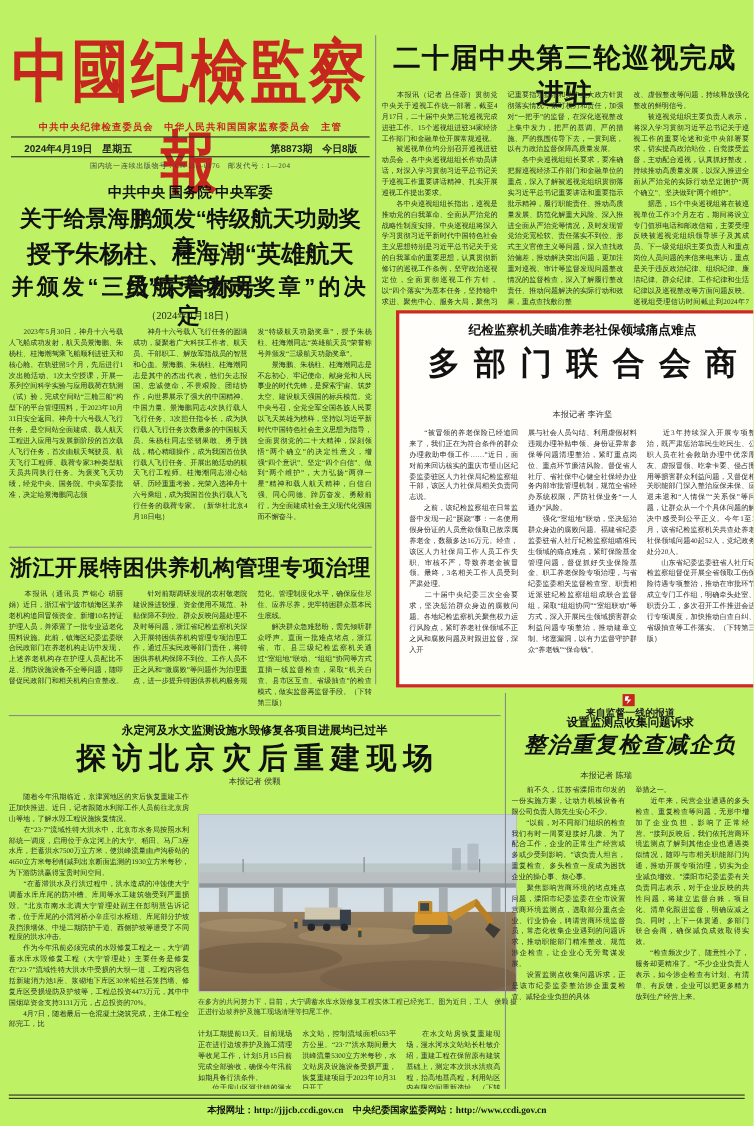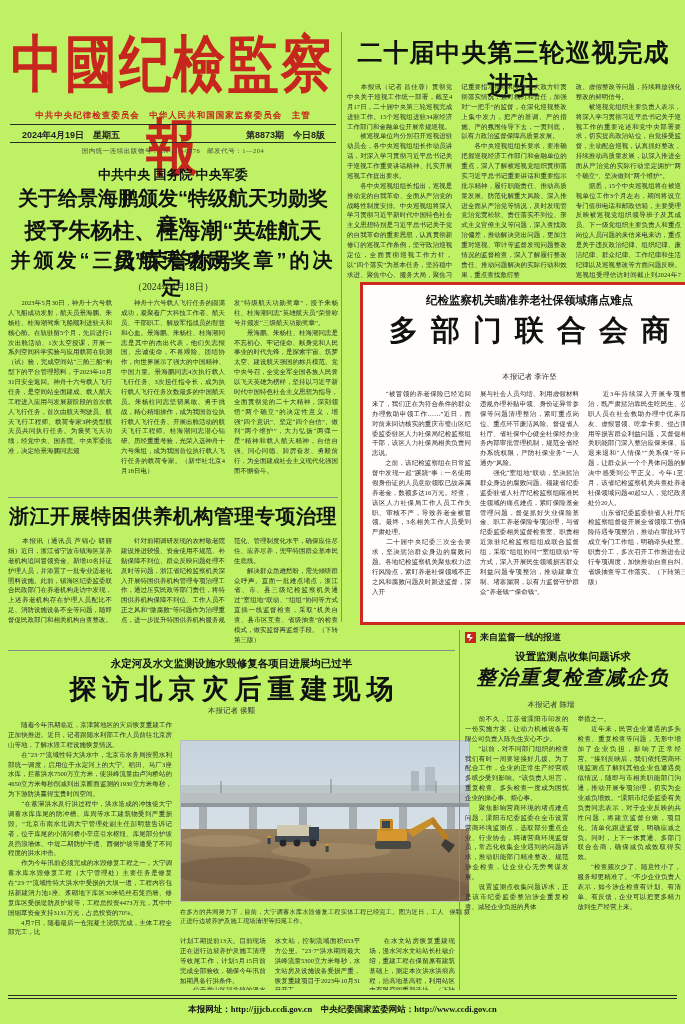--- a/index.html
+++ b/index.html
@@ -197,21 +197,21 @@
 
   <div class="cols" style="left:180px; top:936px; width:275px; height:54px;">
     <div class="col">计划工期提前13天。目前现场正在进行边坡养护及施工清理等收尾工作，计划5月15日前完成全部验收，确保今年汛前如期具备行洪条件。
 　　位于房山区河北镇的漫水河水文站是大清河水系大石河上的国家基本</div>
     <div class="col">水文站，控制流域面积653平方公里。“23·7”洪水期间最大洪峰流量5300立方米每秒，水文站房及设施设备受损严重，恢复重建项目于2023年10月31日开工。</div>
     <div class="col">　　在水文站房恢复重建现场，漫水河水文站站长杜敏介绍，重建工程在保留原有建筑基础上，测定本次洪水洪痕高程，抬高地基高程，利用站区内有限空间重新选址。（下转第二版）</div>
   </div>
 
   <div class="hairline" style="left:459px; top:630px; width:1px; height:360px;"></div>
 
-  <div class="abs series sans" style="left:465px; top:631px; width:216px;">
+  <div class="abs series sans" style="left:465px; top:631px; width:216px;flex-direction:column;">
     <span class="series-badge">
       <svg width="9" height="9" viewBox="0 0 9 9">
           <path d="M1.5 1 L5 1 L3.5 4 L7 4 L2.5 8.5 L4 5 L1 5 Z" fill="#ffffff"></path>
         </svg>
     </span>
     <span>来自监督一线的报道</span>
   </div>
   <div class="abs kicker serif" style="left:465px; top:650px; width:216px; font-size:10.5px;">设置监测点收集问题诉求</div>
   <div class="abs h-xl serif" style="left:465px; top:664px; width:216px; font-size:20px; letter-spacing:1.5px;font-style:italic;">整治重复检查减企负</div>
   <div class="abs byline" style="left:443px; top:700px; width:216px;">本报记者 陈瑞</div>

